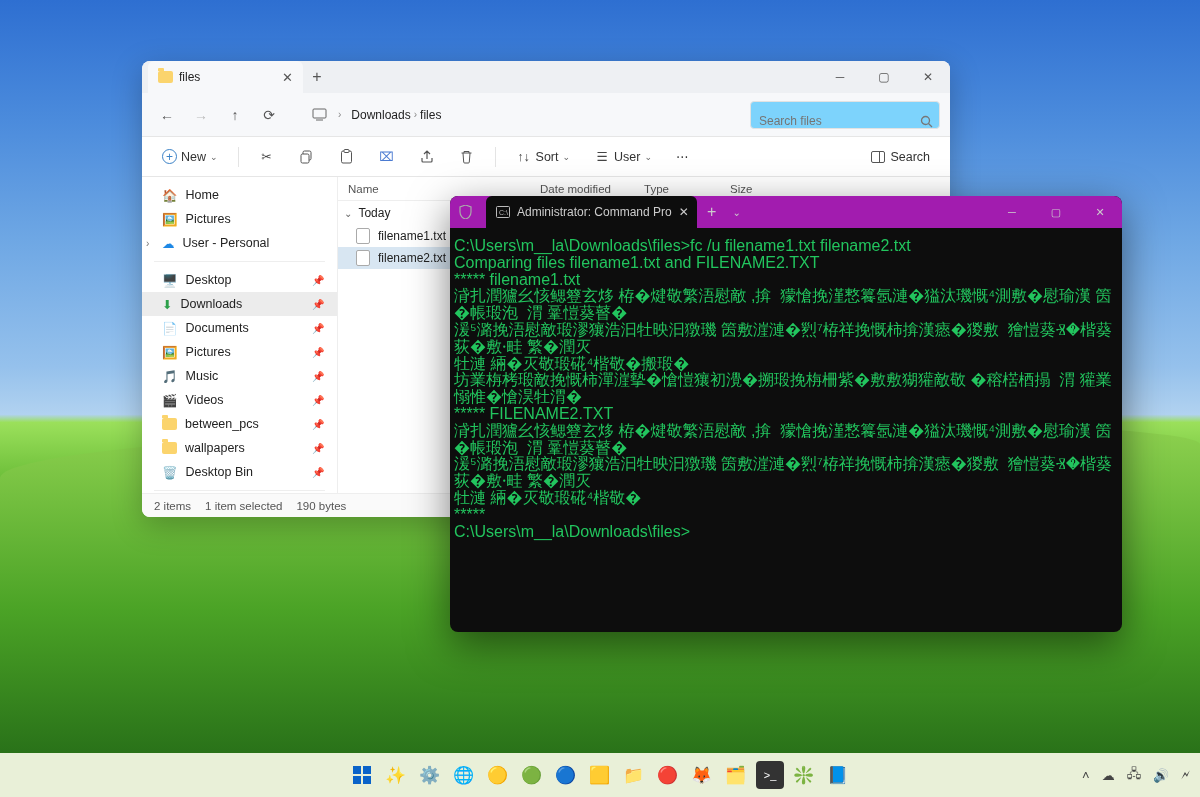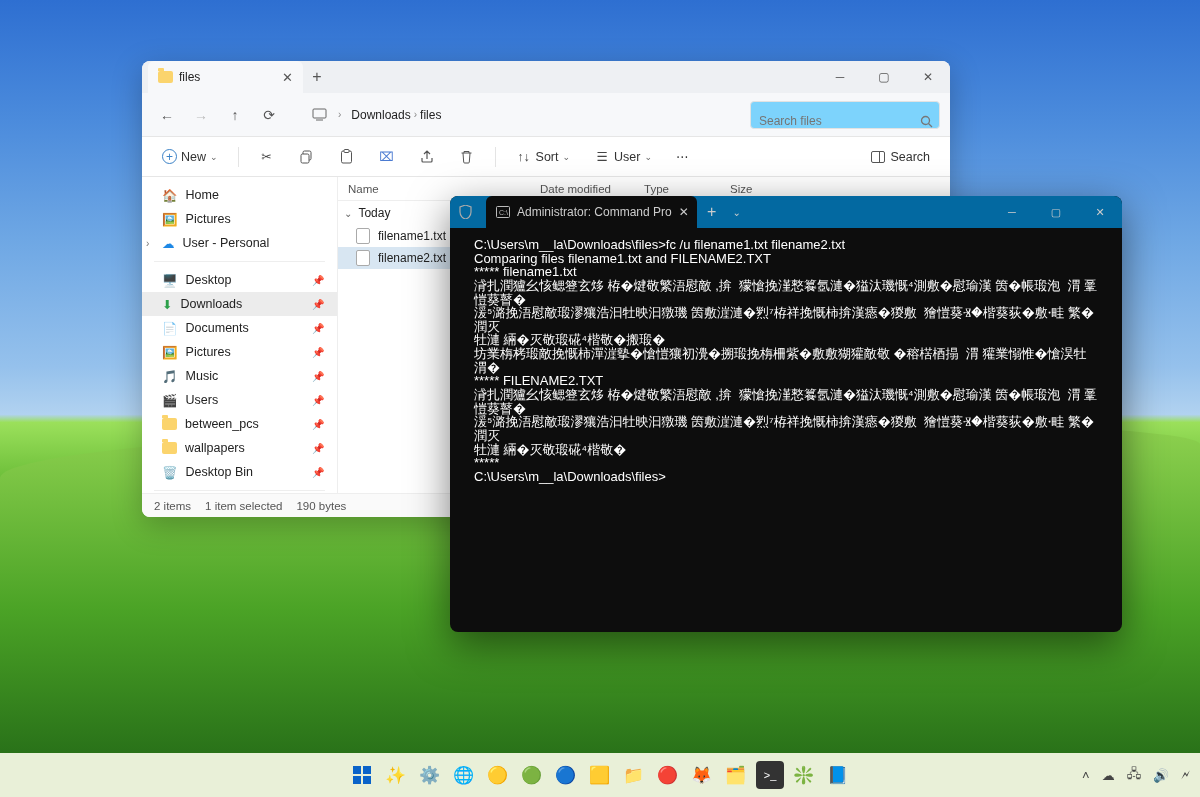--- a/index.html
+++ b/index.html
@@ -46,28 +46,28 @@
   .file-row.selected { background:#d8e6f2; }
   .file-icon { width:14px; height:16px; border:1px solid #aaa; border-radius:2px; background:#fff; position:relative;}
   .statusbar { height:24px; border-top:1px solid #eee; display:flex; align-items:center; gap:14px; padding:0 12px; font-size:11.5px; color:#555; background:#fafafa;}
 
   
   .ficon { width:15px; height:12px; background:#fbd46d; border-radius:2px; position:relative; }
   .ficon::before { content:''; position:absolute; top:-3px; left:0; width:6px; height:3px; background:#fbd46d; border-radius:1px 1px 0 0; }
 
   
   .terminal { position:absolute; left:450px; top:196px; width:672px; height:436px; background:#0d0d0d; border-radius:8px; box-shadow:0 12px 40px rgba(0,0,0,.5); overflow:hidden; display:flex; flex-direction:column; color:#ccc; }
-  .t-titlebar { height:32px; background:#0369a1; display:flex; align-items:center; }
+  .t-titlebar { height:32px; background:#a21caf; display:flex; align-items:center; }
   .t-tab { display:flex; align-items:center; gap:7px; background:#0d0d0d; height:32px; padding:0 8px 0 10px; min-width:180px; font-size:12px; border-top-left-radius:6px; border-top-right-radius:6px; margin-left:6px;}
   .t-tab-close { margin-left:auto; font-size:12px; color:#ccc;}
   .t-newtab { width:30px; text-align:center; color:#ccc; font-size:16px;}
   .t-drop { width:20px; text-align:center; color:#ccc; font-size:10px;}
   .t-winbtns { margin-left:auto; display:flex; }
   .t-winbtn { width:44px; height:32px; display:flex; align-items:center; justify-content:center; color:#ccc; font-size:11px;}
-  .t-body { flex:1; padding:10px 24px; font-family: Consolas, 'Cascadia Mono', monospace; font-size:13px; line-height:1.05; color:#ffffff; white-space:pre-wrap; word-break:break-all; overflow:hidden;}
+  .t-body { flex:1; padding:10px 4px; font-family: Consolas, 'Cascadia Mono', monospace; font-size:16px; line-height:1.05; color:#22c55e; white-space:pre-wrap; word-break:break-all; overflow:hidden;}
   .t-body .ln { display:block; }
 
   
   .taskbar { position:absolute; left:0; right:0; bottom:0; height:44px; background:#e9f0d8; display:flex; align-items:center; }
   .taskbar-center { position:absolute; left:50%; transform:translateX(-50%); display:flex; gap:6px; align-items:center;}
   .tb-item { width:28px; height:28px; display:flex; align-items:center; justify-content:center; border-radius:4px; font-size:17px;}
   .taskbar-right { position:absolute; right:10px; display:flex; align-items:center; gap:12px; color:#444; font-size:13px;}
   .pointer { cursor:pointer; }
   svg { display:block; }
 </style>
@@ -227,21 +227,21 @@
           <span>Pictures</span>
           <span class="pin">📌</span>
         </div>
       <div class="sb-item pointer">
           <span style="color:#d23">🎵</span>
           <span>Music</span>
           <span class="pin">📌</span>
         </div>
       <div class="sb-item pointer">
           <span style="color:#84c">🎬</span>
-          <span>Users</span>
+          <span>Videos</span>
           <span class="pin">📌</span>
         </div>
       <div class="sb-item pointer">
           <span class="ficon"></span>
           <span>between_pcs</span>
           <span class="pin">📌</span>
         </div>
       <div class="sb-item pointer">
           <span class="ficon"></span>
           <span>wallpapers</span>

